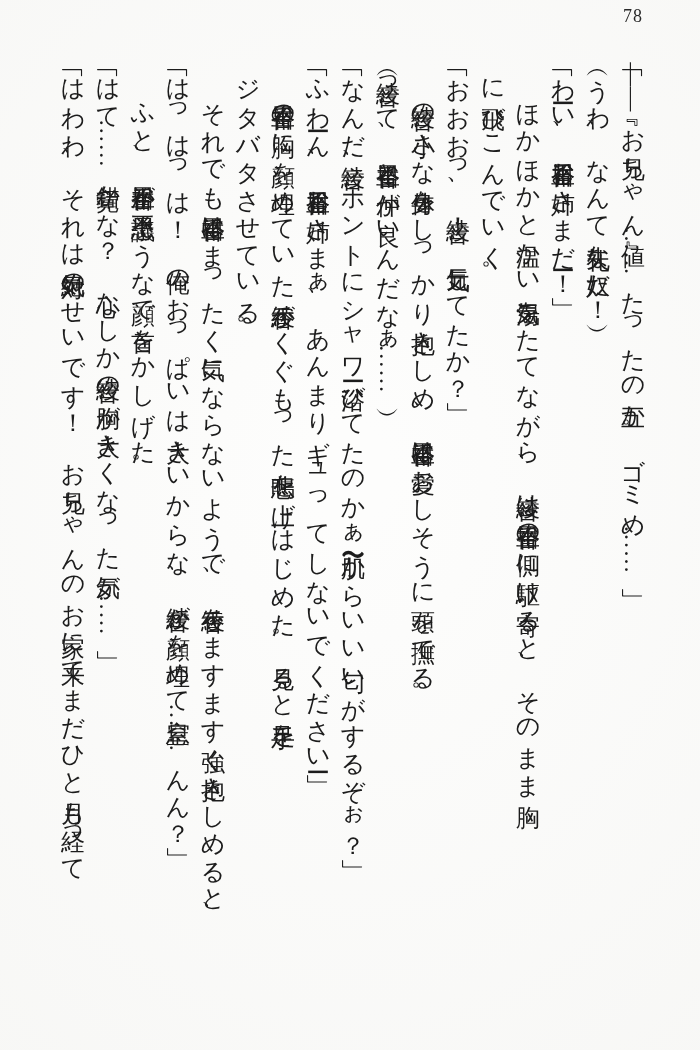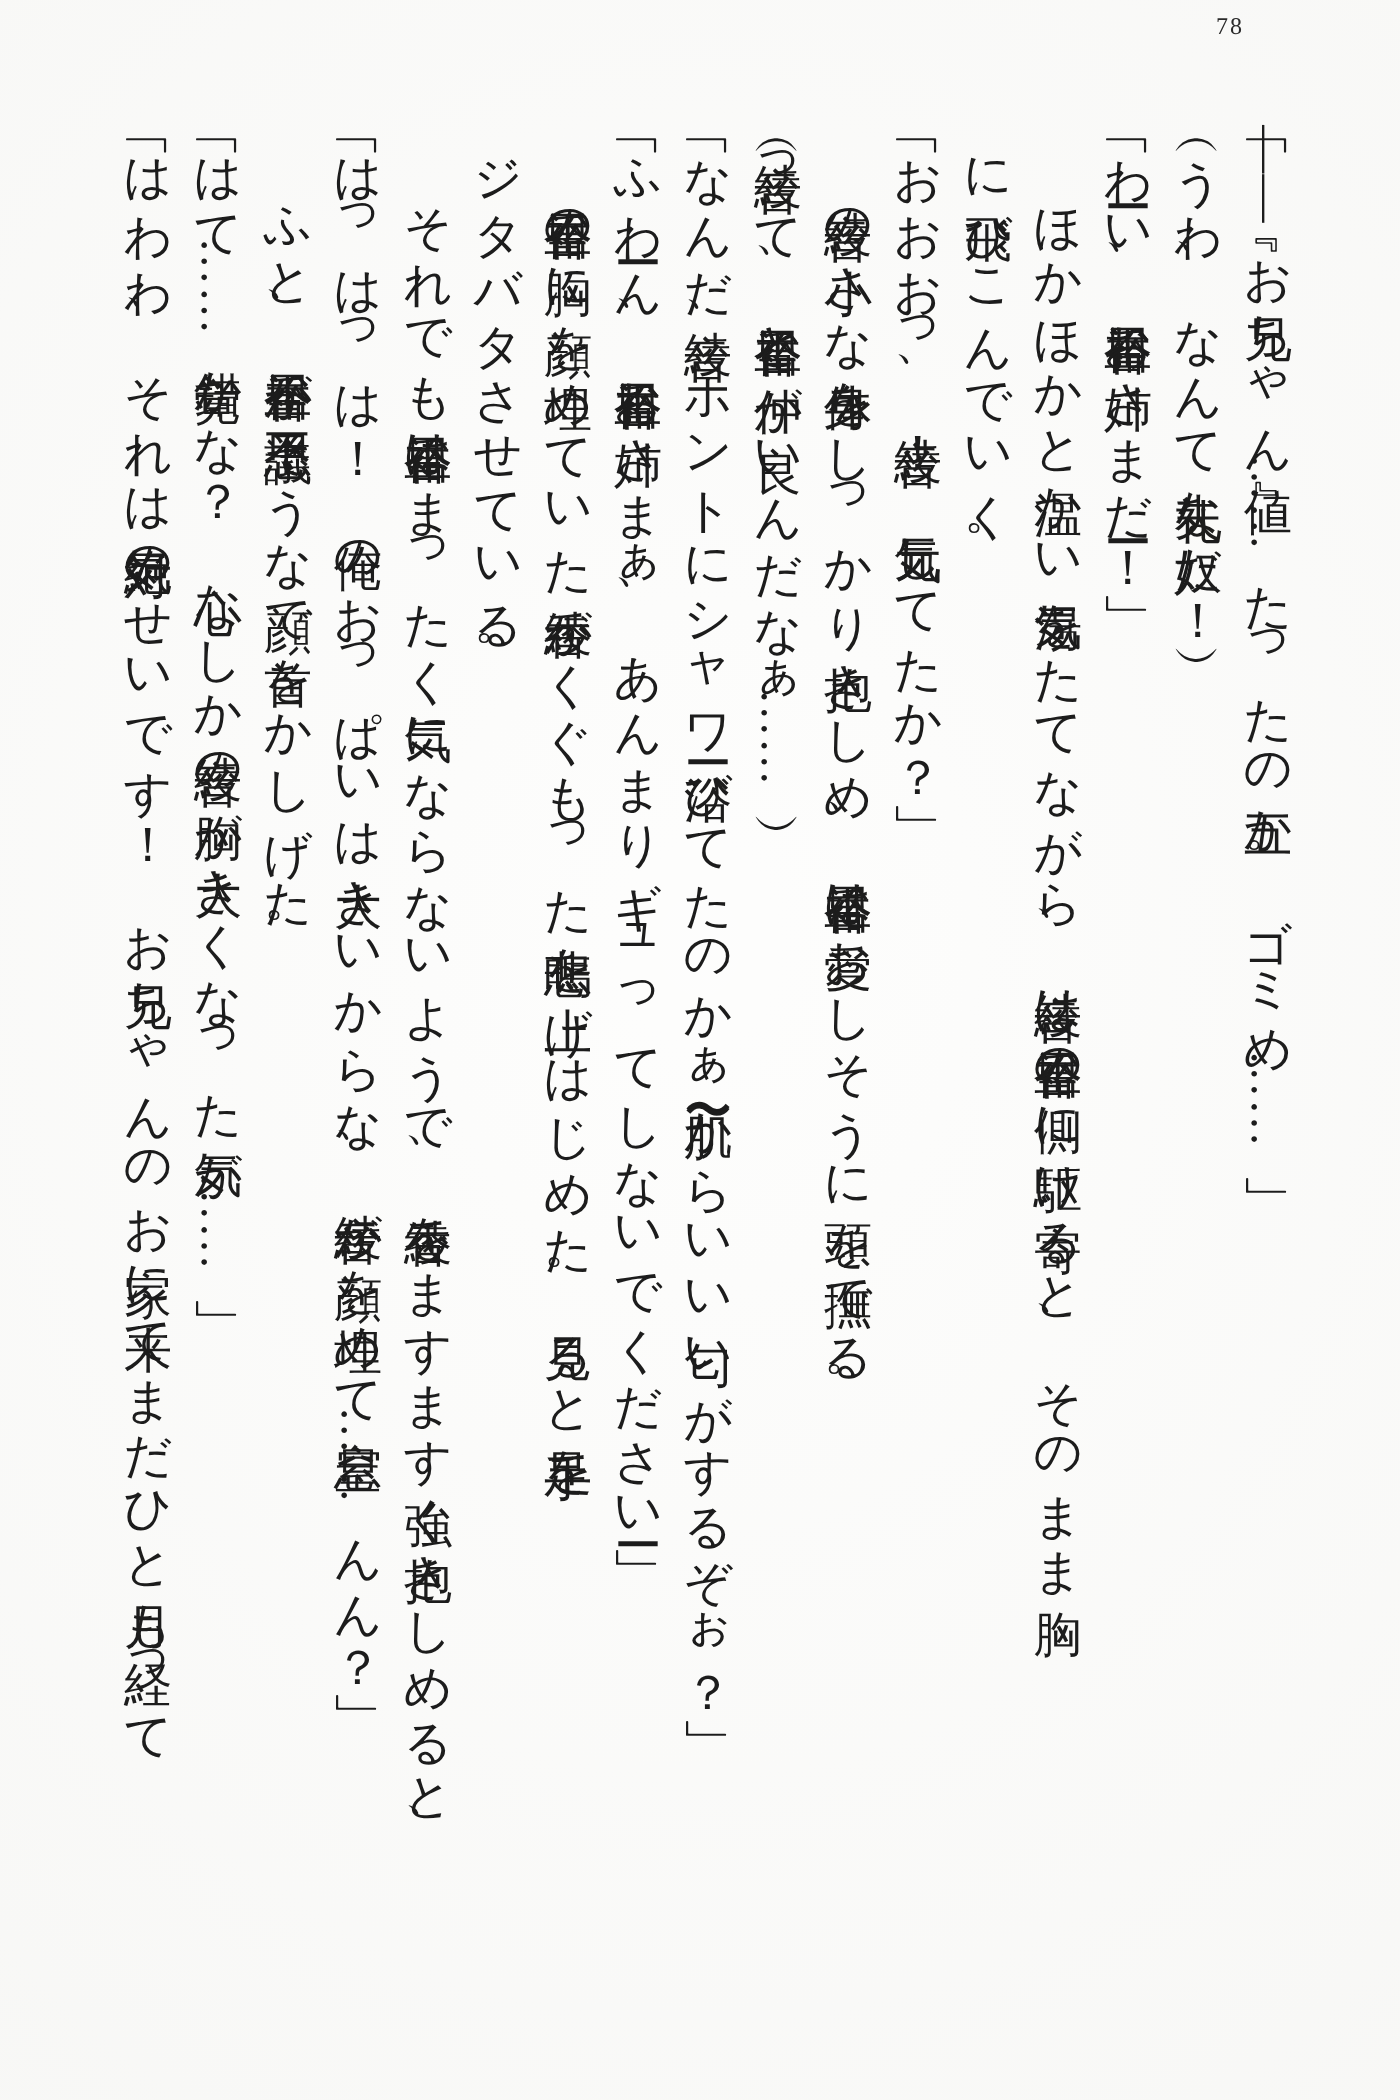--- a/index.html
+++ b/index.html
@@ -17,22 +17,22 @@
   .page {
     position: absolute;
     inset: 0;
     background:
       radial-gradient(ellipse 120% 100% at 50% 45%, rgba(255,255,255,0.6), rgba(0,0,0,0.02) 85%),
       #fbfbf9;
   }
   .page-number {
     position: absolute;
     top: 6px;
-    left: 608px;
-    font-size: 12px;
+    left: 623px;
+    font-size: 18px;
     color: #2a2a2a;
     letter-spacing: 1px;
   }
   .vtext {
     position: absolute;
     top: 62px;
     right: 50px;
     height: 956px;
     writing-mode: vertical-rl;
     text-orientation: mixed;

